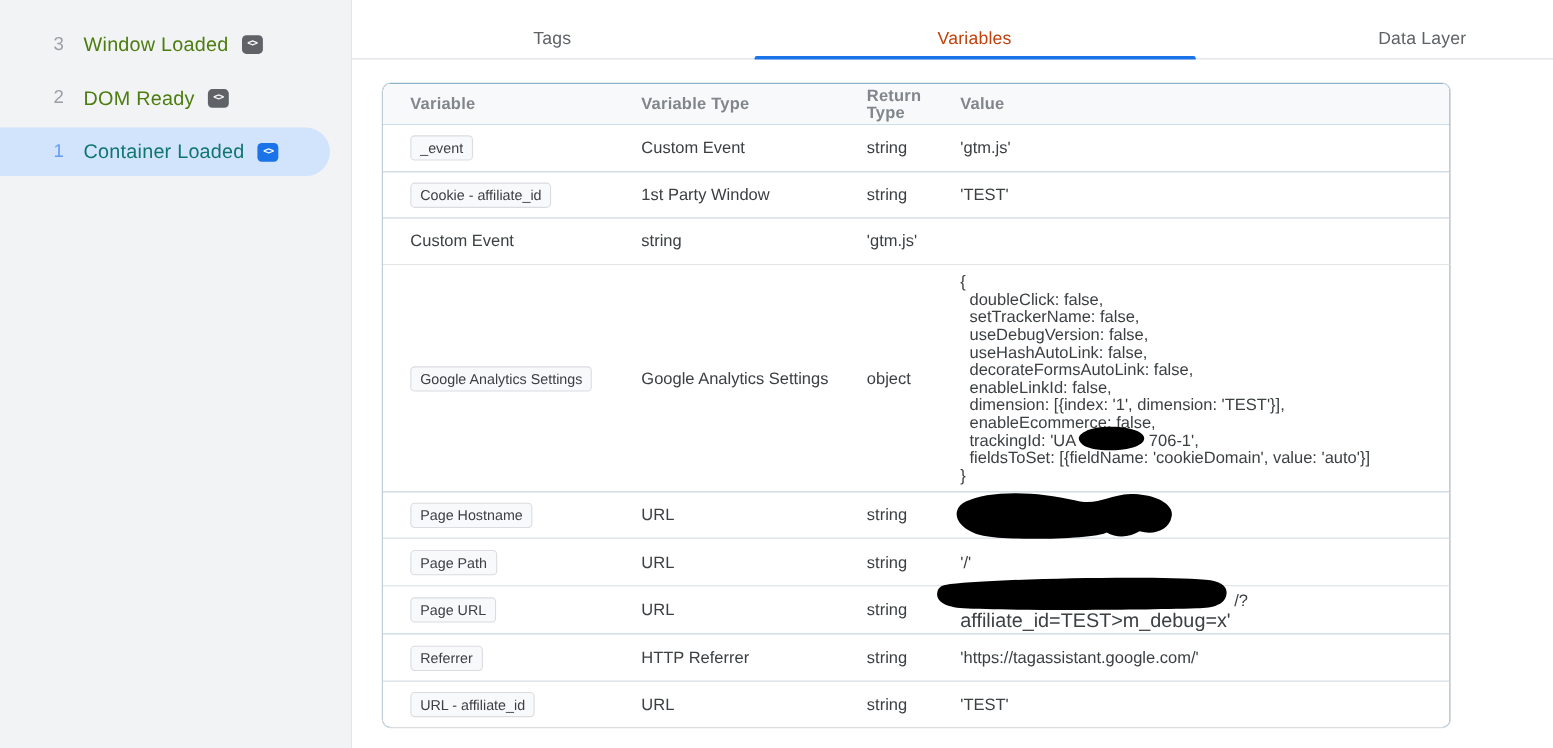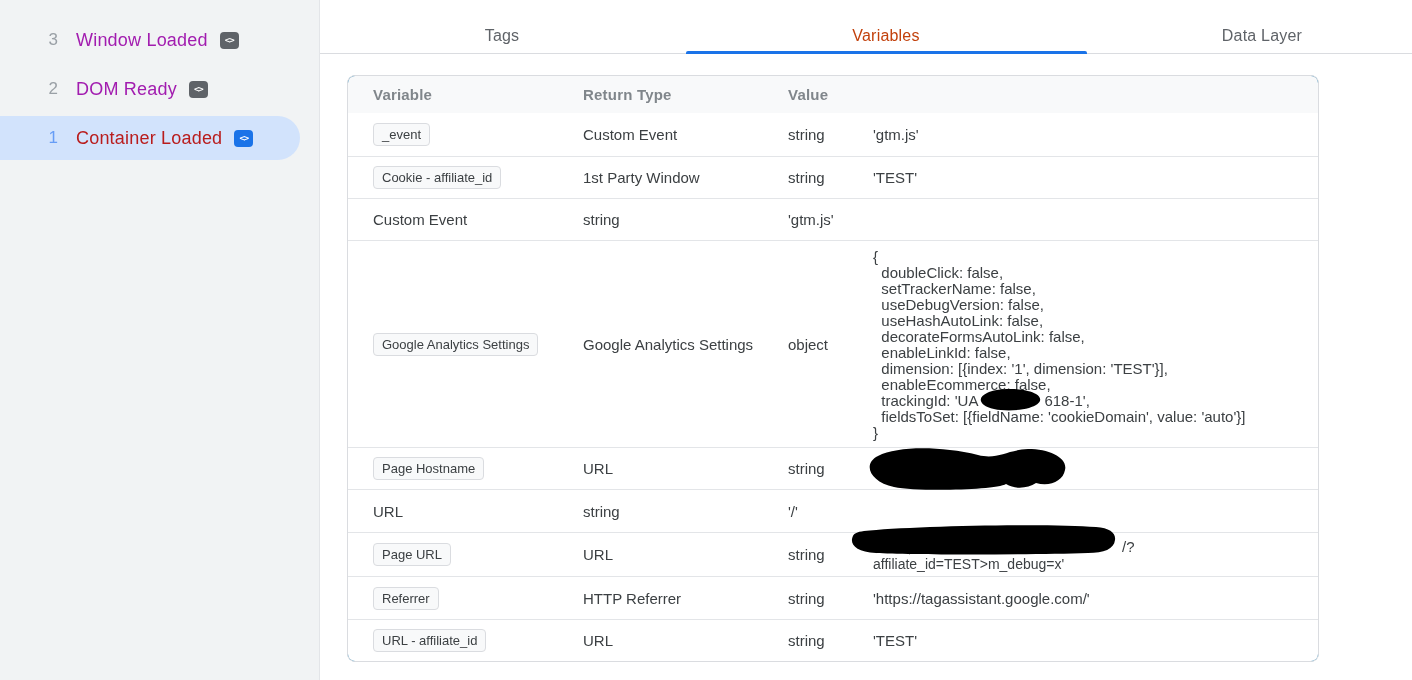--- a/index.html
+++ b/index.html
@@ -20,53 +20,53 @@
   }
   .side-item {
     height: 44px; display: flex; align-items: center;
     margin-bottom: 5px; cursor: pointer;
   }
   .side-item .num {
     width: 58px; text-align: right;
     font-size: 17px; color: #9aa0a6; flex: none;
   }
   .side-item .lbl {
-    margin-left: 18px; font-size: 18px; color: #a21caf; letter-spacing: .2px;
+    margin-left: 18px; font-size: 18px; color: #4d7c0f; letter-spacing: .2px;
   }
   .code-icon {
     margin-left: 12px; width: 19px; height: 17px; border-radius: 4px;
     background: #5f6368; color: #fff;
     display: flex; align-items: center; justify-content: center;
     font-size: 9px; font-weight: bold; letter-spacing: -1px; flex: none;
     font-family: "DejaVu Sans Mono", monospace;
   }
   .side-item.selected {
     width: 300px; background: #d2e3fc; border-radius: 0 22px 22px 0;
   }
   .side-item.selected .num { color: #669df6; }
-  .side-item.selected .lbl { color: #b91c1c; }
+  .side-item.selected .lbl { color: #0f766e; }
   .side-item.selected .code-icon { background: #1a73e8; }
 
   
   .main { flex: 1; position: relative; background: #fff; }
 
   .tabbar {
     position: relative; height: 54px; background: #fff;
     border-bottom: 1px solid #dadce0;
   }
   .tab {
     position: absolute; top: 0; height: 72px;
     transform: translateX(-50%);
     display: flex; align-items: center;
     font-size: 16px; color: #5f6368; letter-spacing: .2px; cursor: pointer;
     white-space: nowrap;
   }
   .tab.t0 { left: 182px; }
   .tab.t1 { left: 566px; color: #c2410c; }
-  .tab.t2 { left: 942px; }
+  .tab.t2 { left: 973px; }
   .tab-underline {
     position: absolute; left: 366px; bottom: -1px;
     width: 401px; height: 3px; background: #1a73e8;
     border-radius: 2px 2px 0 0;
   }
 
   
   .vtable {
     position: absolute; left: 27px; top: 75px; width: 972px;
     border: 1px solid #dadce0; border-radius: 8px;
@@ -106,21 +106,21 @@
 
   
   .hn-cell { align-self: stretch; position: relative; }
   .hn-cell svg { position: absolute; left: 10px; top: -6px; z-index: 2; }
 
   
   .purl-row { min-height: 44px; }
   .purl-cell { align-self: stretch; position: relative; padding-top: 4px; }
   .purl-cell .purl-blob { position: absolute; left: 0; top: -10px; z-index: 2; }
   .purl-l1 { margin-left: 249px; line-height: 19px; font-size: 15px; }
-  .purl-l2 { line-height: 17px; font-size: 14px; }
+  .purl-l2 { line-height: 17px; font-size: 18px; }
 </style>
 </head>
 <body>
 
 <div class="sidebar">
 
   <div class="side-item">
     <span class="num">3</span>
     <span class="lbl">Window Loaded</span>
     <span class="code-icon">&lt;&gt;</span>
@@ -146,20 +146,21 @@
     <div class="tab t0">Tags</div>
     <div class="tab t1">Variables</div>
     <div class="tab t2">Data Layer</div>
     <div class="tab-underline"></div>
   </div>
 
   <div class="vtable">
 
     <div class="trow thead">
       <div class="cell">Variable</div>
+      <div class="cell">Variable Type</div>
       <div class="cell">Return Type</div>
       <div class="cell">Value</div>
     </div>
 
     <div class="trow" style="min-height:43px; border-top:none;">
       <div class="cell"><span class="chip">_event</span></div>
       <div class="cell">Custom Event</div>
       <div class="cell">string</div>
       <div class="cell val">'gtm.js'</div>
     </div>
@@ -186,38 +187,39 @@
   doubleClick: false,
   setTrackerName: false,
   useDebugVersion: false,
   useHashAutoLink: false,
   decorateFormsAutoLink: false,
   enableLinkId: false,
   dimension: [{index: '1', dimension: 'TEST'}],
   enableEcommerce: false,</span>
         <div class="tracking-line"><span>  trackingId: 'UA</span><span class="blob-inline"><svg width="66" height="26" viewBox="0 0 66 26">
                 <path d="M9,7 C20,1 49,2 58,8 C66,13 62,19 51,22 C36,26 13,25 6,19 C0,14 3,10 9,7 Z" fill="#000"></path>
-              </svg></span><span>618-1',</span></div>
+              </svg></span><span>706-1',</span></div>
         <span class="pre">  fieldsToSet: [{fieldName: 'cookieDomain', value: 'auto'}]
 }</span>
       </div>
     </div>
 
     <div class="trow">
       <div class="cell"><span class="chip">Page Hostname</span></div>
       <div class="cell">URL</div>
       <div class="cell">string</div>
       <div class="cell val hn-cell">
         <svg width="214" height="50" viewBox="0 0 214 50">
             <path d="M20,14 C40,4 82,4 120,13 C140,18 148,8 170,7 C192,7 210,16 207,28 C205,39 192,45 178,41 C170,46 158,48 148,42 C138,48 60,50 36,45 C12,40 4,22 20,14 Z" fill="#000"></path>
           </svg>
       </div>
     </div>
 
     <div class="trow" style="min-height:43px;">
+      <div class="cell"><span class="chip">Page Path</span></div>
       <div class="cell">URL</div>
       <div class="cell">string</div>
       <div class="cell val">'/'</div>
     </div>
 
     <div class="trow purl-row">
       <div class="cell"><span class="chip">Page URL</span></div>
       <div class="cell">URL</div>
       <div class="cell">string</div>
       <div class="cell val purl-cell">

